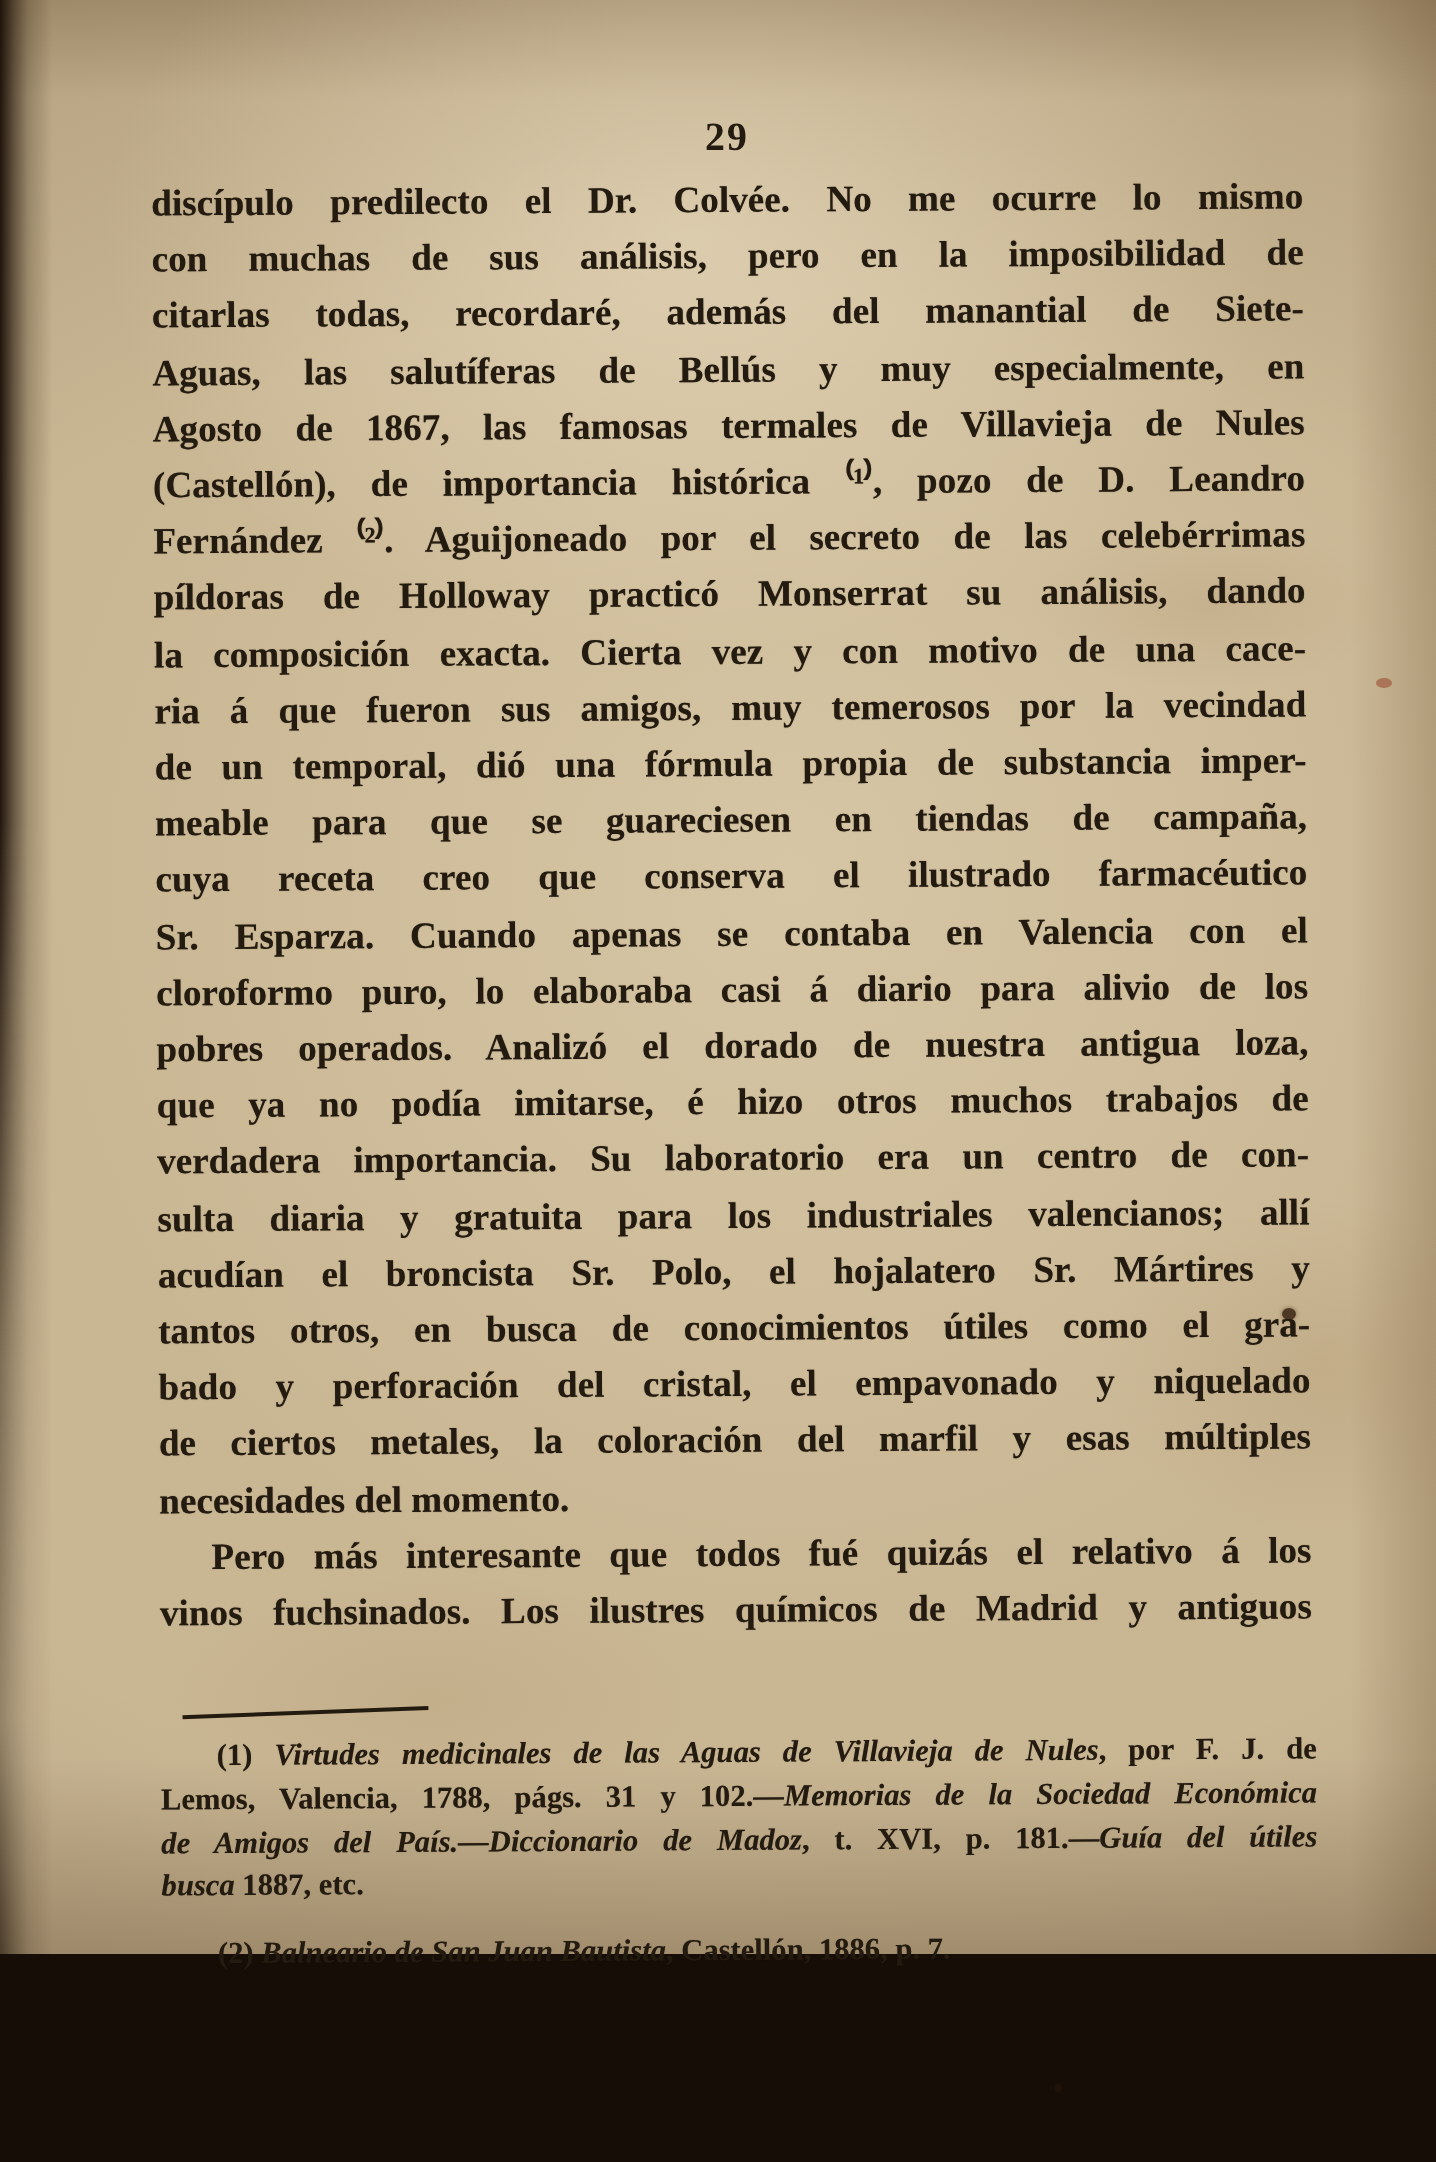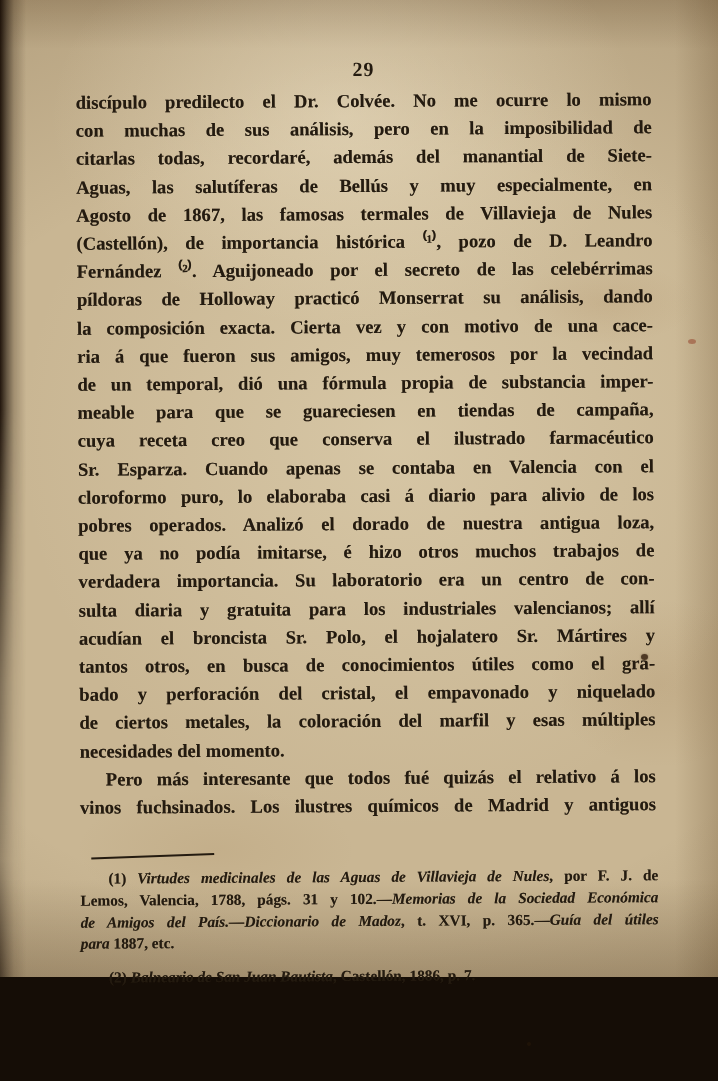--- a/index.html
+++ b/index.html
@@ -134,21 +134,21 @@
         <div class="bline j">de ciertos metales, la coloración del marfil y esas múltiples</div>
         <div class="bline">necesidades del momento.</div>
         <div class="bline j ind">Pero más interesante que todos fué quizás el relativo á los</div>
         <div class="bline j">vinos fuchsinados. Los ilustres químicos de Madrid y antiguos</div>
       </div>
     <div class="fn-rule"></div>
     <div class="footnotes">
         <div class="fnote">
           <div class="fline j ind"><span>(1)  </span><span class="it">Virtudes medicinales de las Aguas de Villavieja de Nules</span><span>, por F. J. de</span></div>
           <div class="fline j"><span>Lemos, Valencia, 1788, págs. 31 y 102.—</span><span class="it">Memorias de la Sociedad Económica</span></div>
-          <div class="fline j"><span class="it">de Amigos del País.—Diccionario de Madoz</span><span>, t. XVI, p. 365.—</span><span class="it">Guía del útiles</span></div>
-          <div class="fline"><span class="it">para </span><span>1887, etc.</span></div>
+          <div class="fline j"><span class="it">de Amigos del País.—Diccionario de Madoz</span><span>, t. XVI, p. 181.—</span><span class="it">Guía del útiles</span></div>
+          <div class="fline"><span class="it">busca </span><span>1887, etc.</span></div>
         </div>
         <div class="fnote">
           <div class="fline ind"><span>(2)  </span><span class="it">Balneario de San Juan Bautista</span><span>, Castellón, 1886, p. 7.</span></div>
         </div>
       </div>
   </div>
 </div>
 
 </body></html>

